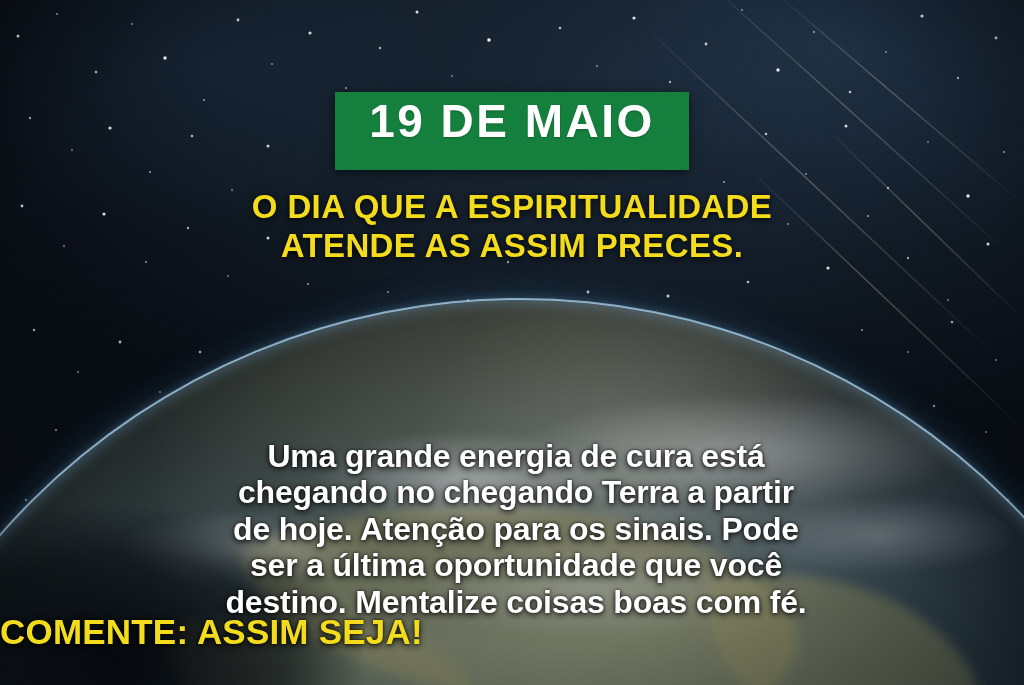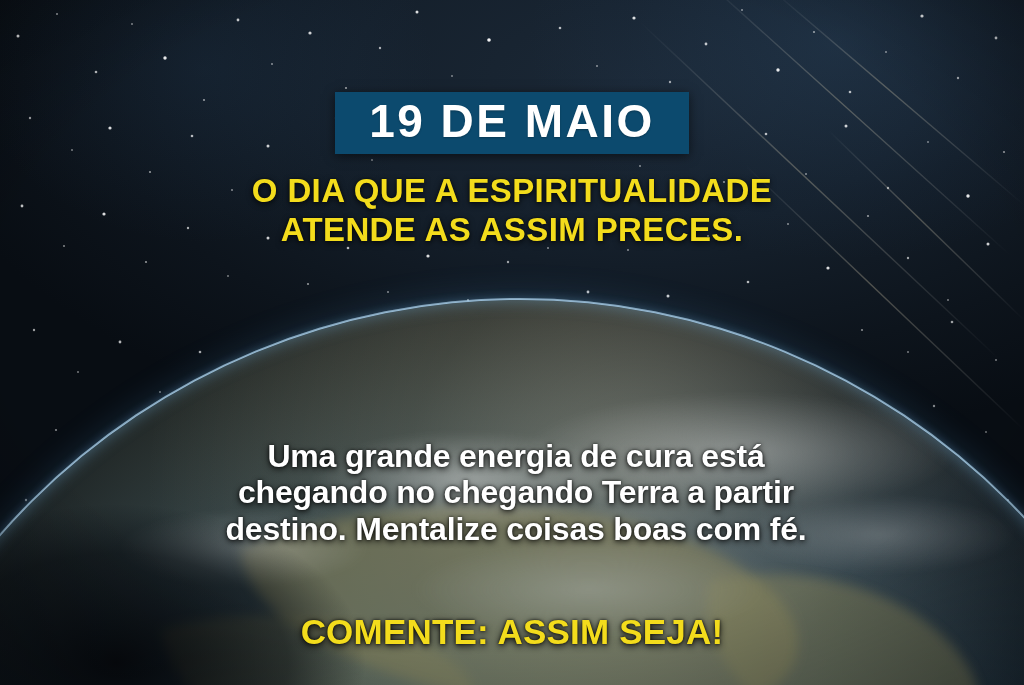--- a/index.html
+++ b/index.html
@@ -152,22 +152,22 @@
   .content {
     position: absolute;
     inset: 0;
     display: flex;
     flex-direction: column;
     align-items: center;
   }
 
   .date-banner {
     margin-top: 92px;
-    background: #0c4a6e;
-    padding: 6px 34px 10px;
+    background: #15803d;
+    padding: 6px 34px 26px;
     line-height: 1;
     box-shadow: 0 2px 10px rgba(0,0,0,0.55);
   }
   .date-banner-text {
     display: block;
     color: #ffffff;
     font-size: 46px;
     font-weight: bold;
     letter-spacing: 2.5px;
     font-family: "Liberation Sans", sans-serif;
@@ -201,21 +201,20 @@
     letter-spacing: -0.2px;
     font-family: "Liberation Sans", sans-serif;
     text-shadow: 0 2px 6px rgba(0,0,0,0.85), 0 0 3px rgba(0,0,0,0.7);
   }
   .body-line { display: block; white-space: nowrap; }
 
   .cta {
     position: absolute;
     top: 612px;
     left: 0; right: 0;
-    text-align: center;
     color: #f3dc1c;
     font-size: 35px;
     font-weight: bold;
     letter-spacing: 0.2px;
     font-family: "Liberation Sans", sans-serif;
     text-shadow: 0 2px 7px rgba(0,0,0,0.9), 0 0 3px rgba(0,0,0,0.8);
     white-space: nowrap;
   }
 </style>
 </head>
@@ -385,19 +384,21 @@
     </div>
 
     <div class="headline">
       <span class="headline-line">O DIA QUE A ESPIRITUALIDADE</span>
       <span class="headline-line">ATENDE AS ASSIM PRECES.</span>
     </div>
 
     <div class="body-copy">
       <span class="body-line">Uma grande energia de cura está</span>
       <span class="body-line">chegando no chegando Terra a partir</span>
+      <span class="body-line">de hoje. Atenção para os sinais. Pode</span>
+      <span class="body-line">ser a última oportunidade que você</span>
       <span class="body-line">destino. Mentalize coisas boas com fé.</span>
     </div>
 
     <div class="cta">COMENTE: ASSIM SEJA!</div>
 
   </div>
 </div>
 
 </body></html>

